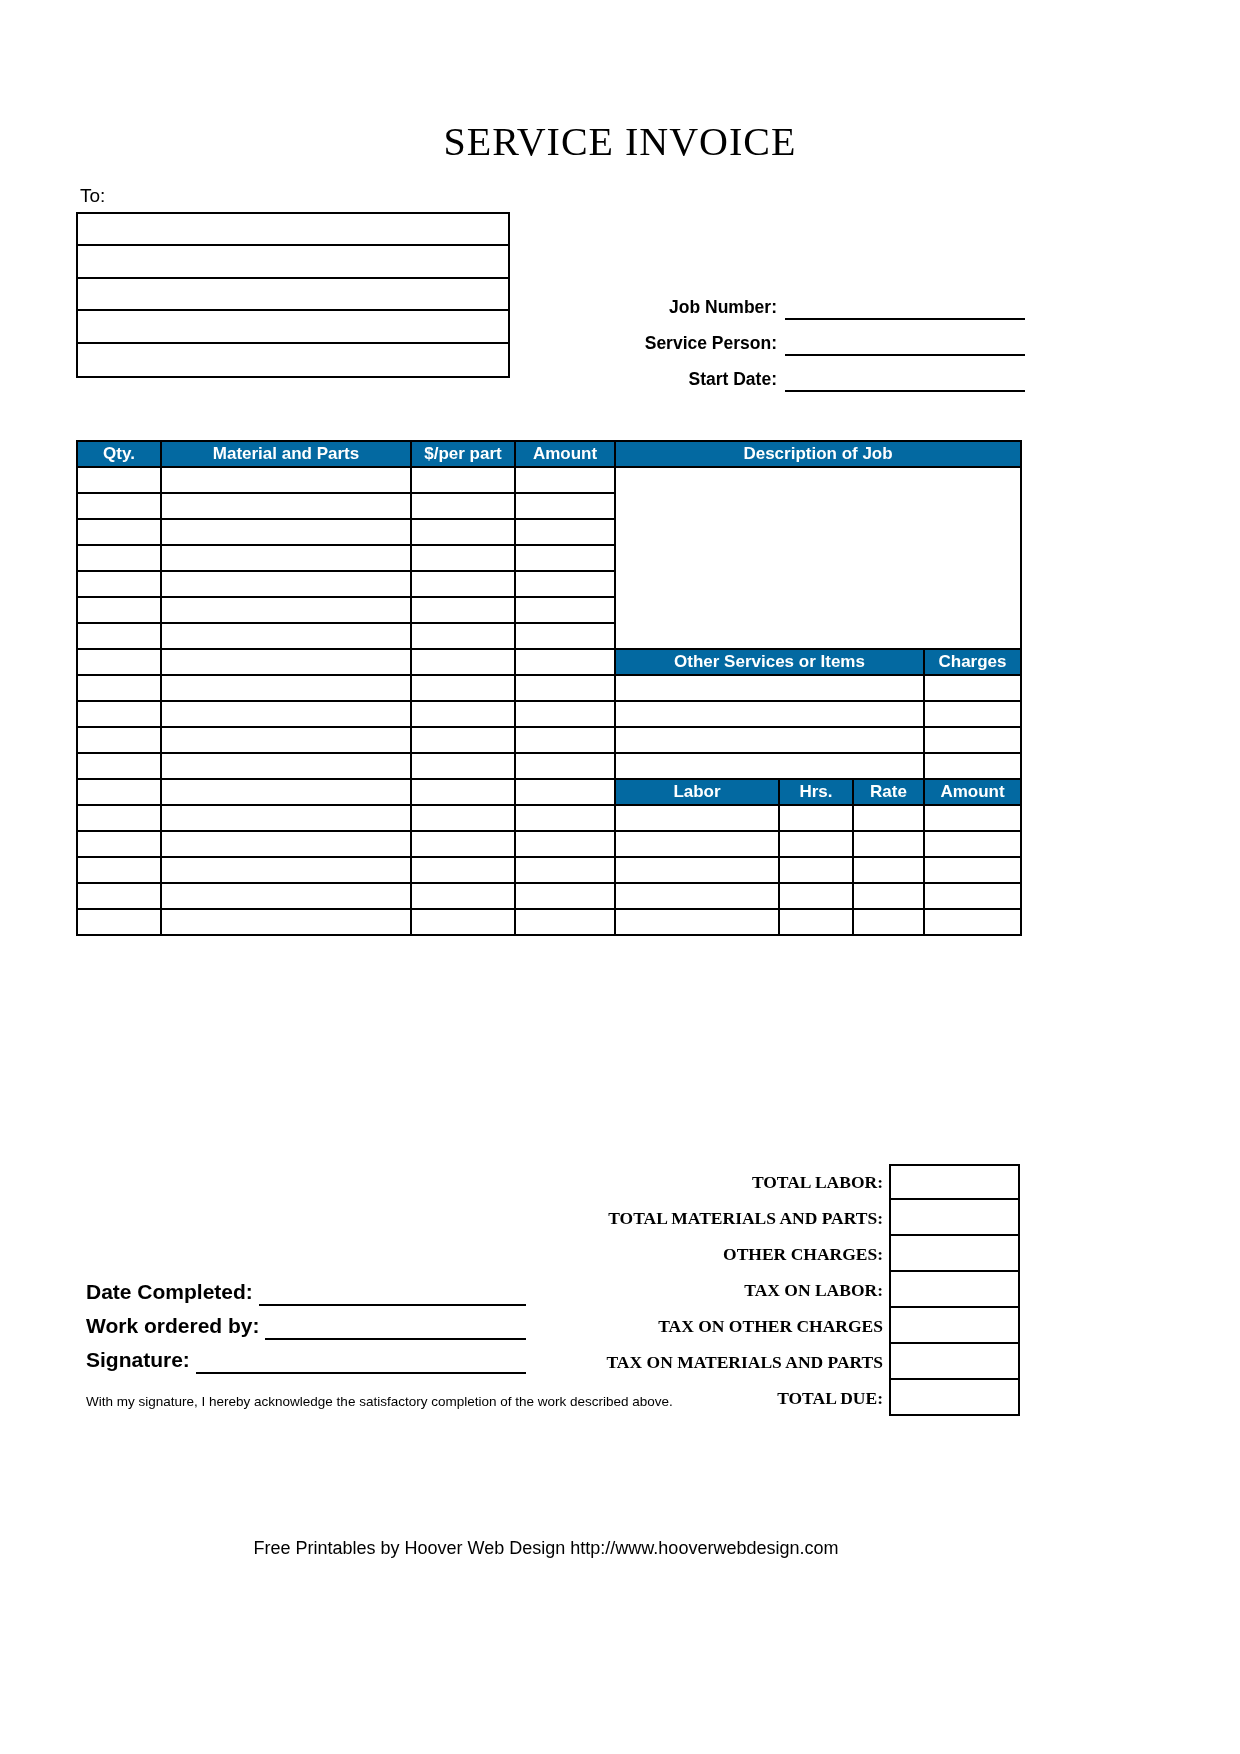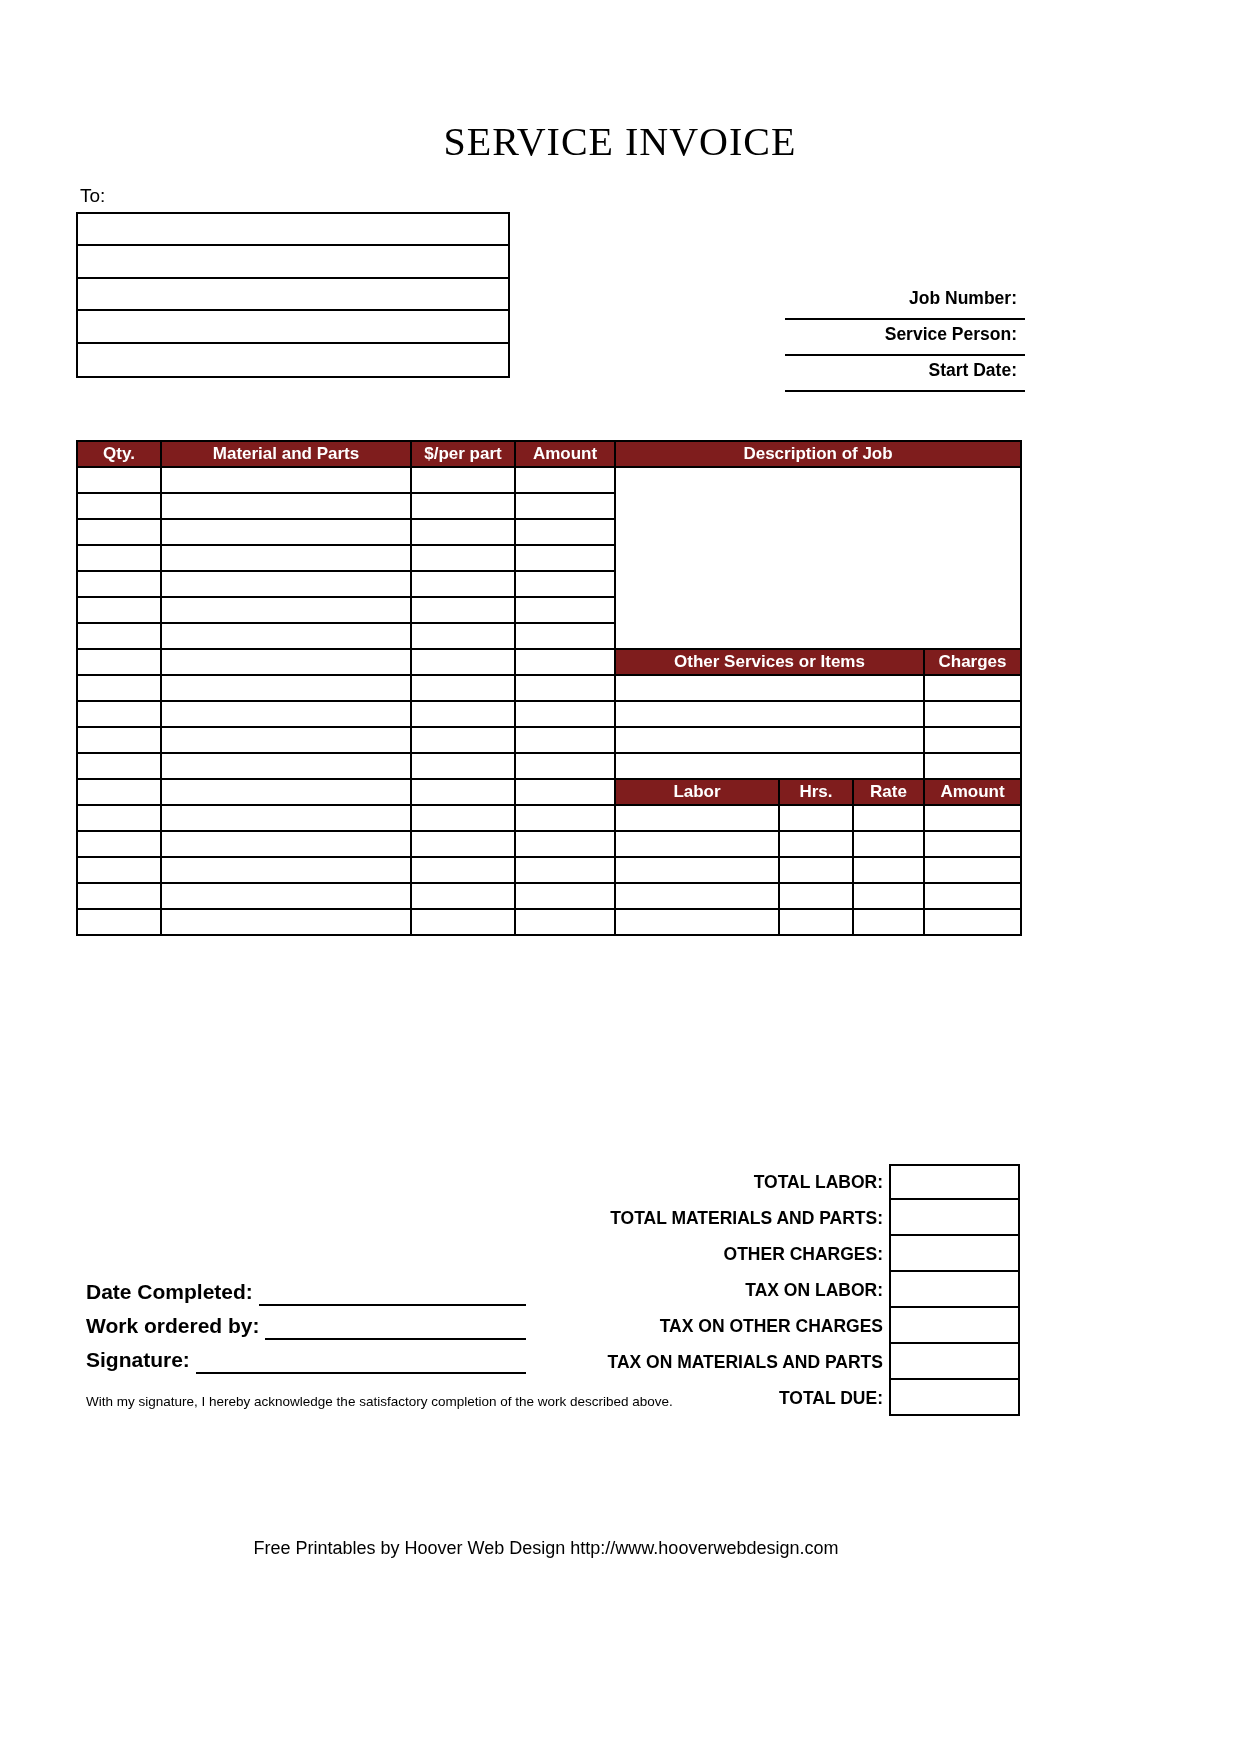--- a/index.html
+++ b/index.html
@@ -68,21 +68,20 @@
     left: 600px;
     top: 288px;
     width: 425px;
   }
   .meta-row {
     display: flex;
     align-items: flex-end;
     justify-content: flex-end;
     height: 32px;
     margin-bottom: 4px;
-    flex-direction: column;
   }
   .meta-label {
     font-size: 17.5px;
     font-weight: bold;
     white-space: nowrap;
     padding-right: 8px;
     padding-bottom: 2px;
   }
   .meta-line {
     width: 240px;
@@ -103,21 +102,21 @@
     width: 944px;
   }
   table.t td, table.t th {
     border: 2px solid #000;
     padding: 0;
     margin: 0;
     height: 26px;
     box-sizing: border-box;
   }
   .hdr {
-    background: #7f1d1d;
+    background: #0369a1;
     color: #fff;
     font-size: 17px;
     font-weight: bold;
     text-align: center;
     height: 40px;
     border-color: #000;
   }
   .cell { background: #fff; }
 
   
@@ -125,20 +124,21 @@
     position: absolute;
     left: 500px;
     top: 1164px;
     width: 520px;
   }
   .tot-row {
     display: flex;
     align-items: stretch;
     justify-content: flex-end;
     height: 36px;
+    font-family: Liberation Serif, serif;
   }
   .tot-label {
     font-size: 17.5px;
     font-weight: bold;
     text-align: right;
     padding-right: 6px;
     display: flex;
     align-items: center;
     justify-content: flex-end;
     white-space: nowrap;

